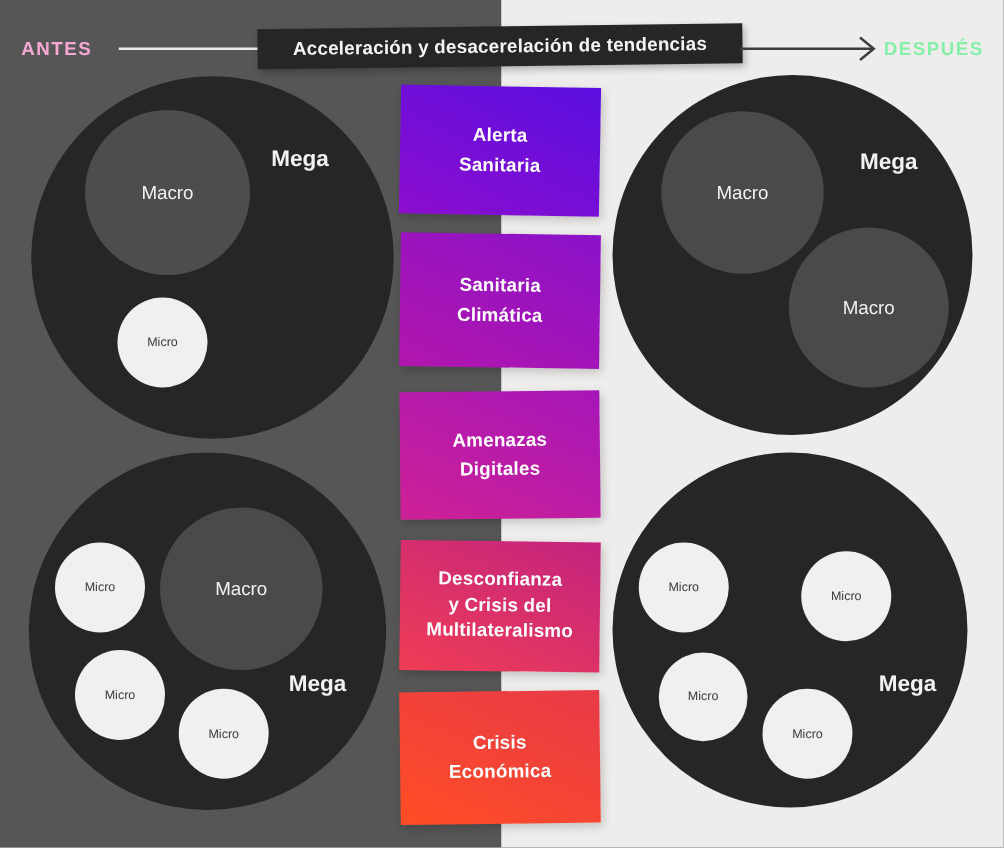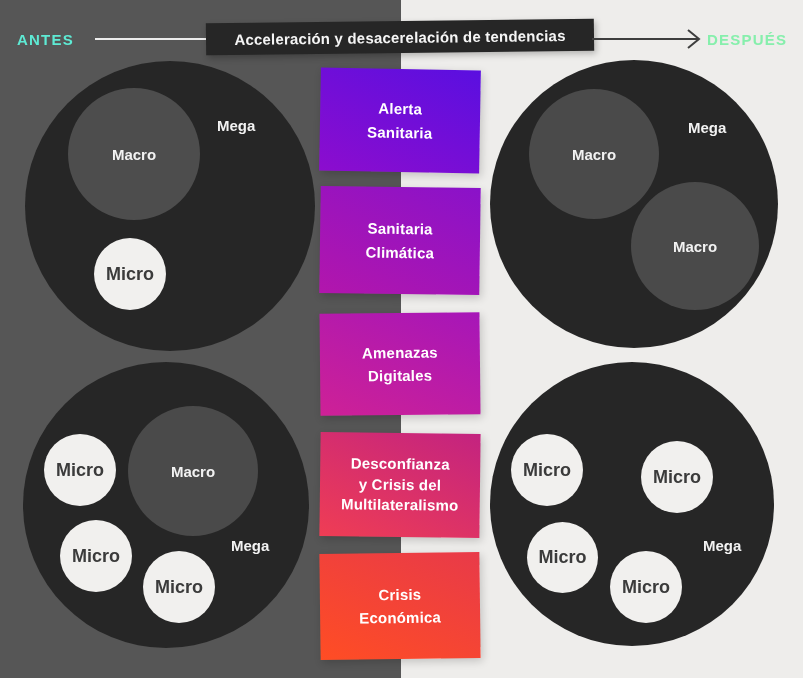--- a/index.html
+++ b/index.html
@@ -4,35 +4,35 @@
 <style>
   html,body{margin:0;padding:0;}
   body{font-family:"Liberation Sans","DejaVu Sans",sans-serif;}
   .stage{position:relative;width:803px;height:678px;overflow:hidden;background:#565656;}
   .bg-panel{position:absolute;top:0;height:678px;}
   .bg-left{left:0;width:401px;}
   .bg-right{left:401px;width:402px;}
 
   
   .side-label{position:absolute;font-size:15px;font-weight:700;letter-spacing:1.2px;top:31px;white-space:nowrap;}
-  .label-before{left:17px;color:#5eead4;}
+  .label-before{left:17px;color:#f9a8d4;}
   .label-after{left:707px;color:#86efac;}
   .header-box{position:absolute;left:206px;top:21px;width:388px;height:32px;
     display:flex;align-items:center;justify-content:center;
     transform:rotate(-0.7deg);box-shadow:2px 3px 6px rgba(0,0,0,0.25);}
   .header-box span{color:#F5F5F5;font-size:15px;font-weight:700;letter-spacing:0.2px;white-space:nowrap;}
   .arrow-line-left{position:absolute;left:95px;top:38px;width:112px;height:2px;background:#ECECEC;}
   .arrow-right-svg{position:absolute;left:592px;top:28px;}
 
   
   .circle{position:absolute;border-radius:50%;}
   .centered{display:flex;align-items:center;justify-content:center;}
-  .mega-label{position:absolute;color:#F2F2F2;font-size:15px;font-weight:600;white-space:nowrap;}
-  .macro .lbl{color:#F2F2F2;font-size:15px;font-weight:700;}
-  .micro .lbl{color:#3B3B3B;font-size:18px;font-weight:700;text-align:center;}
+  .mega-label{position:absolute;color:#F2F2F2;font-size:18px;font-weight:600;white-space:nowrap;}
+  .macro .lbl{color:#F2F2F2;font-size:15px;font-weight:400;}
+  .micro .lbl{color:#3B3B3B;font-size:10px;font-weight:400;text-align:center;}
 
   
   .trend-box{position:absolute;left:320px;width:160px;
     display:flex;align-items:center;justify-content:center;text-align:center;
     box-shadow:2px 3px 8px rgba(0,0,0,0.18);}
   .trend-box .lbl{color:#FFFFFF;font-size:15px;font-weight:600;line-height:1.55;white-space:pre-line;letter-spacing:0.2px;}
   .trend-box.tight .lbl{line-height:1.38;}
 </style>
 </head>
 <body>

